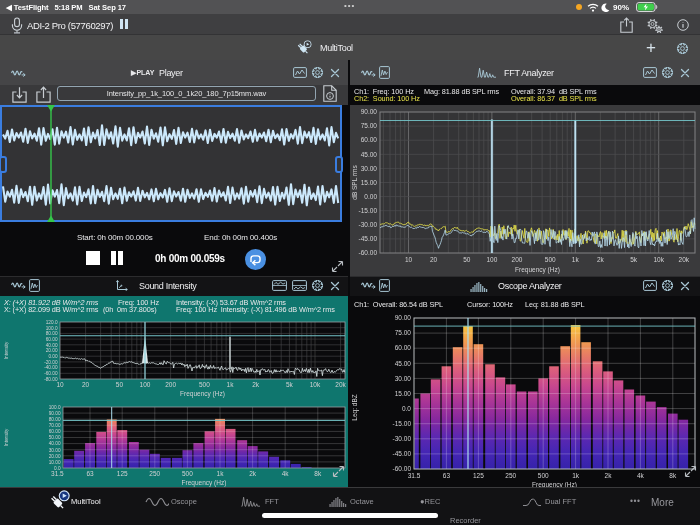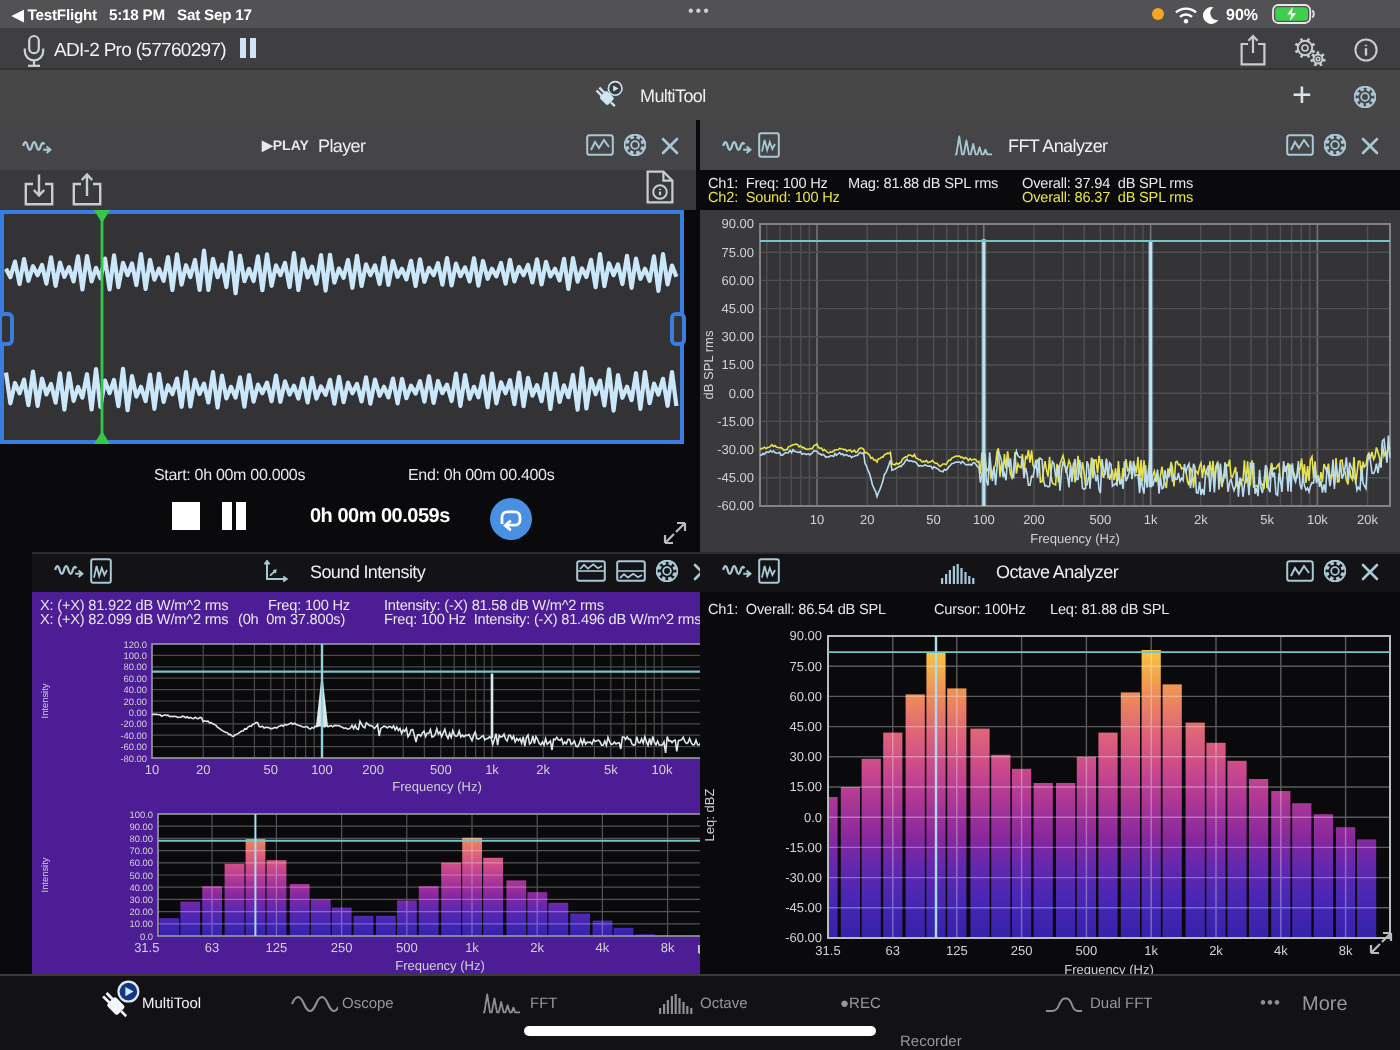--- a/index.html
+++ b/index.html
@@ -143,20 +143,21 @@
           <path d="M4.5 6 L0.9 6 L0.9 16.1 L14.1 16.1 L14.1 6 L10.5 6" fill="none" stroke="#c8cdd2" stroke-width="1.2"></path>
           <path d="M7.5 1.2 L7.5 11.6 M4.9 9 L7.5 11.8 L10.1 9" fill="none" stroke="#c8cdd2" stroke-width="1.2"></path>
         </svg>
       </div>
 <div class="abs icy" style="left:36px;top:26px;">
         <svg width="15" height="17" viewBox="0 0 15 17" style="">
           <path d="M4.5 6 L0.9 6 L0.9 16.1 L14.1 16.1 L14.1 6 L10.5 6" fill="none" stroke="#c8cdd2" stroke-width="1.2"></path>
           <path d="M7.5 12 L7.5 1.4 M4.9 4 L7.5 1.2 L10.1 4" fill="none" stroke="#c8cdd2" stroke-width="1.2"></path>
         </svg>
       </div>
+<div class="abs" style="left:57px;top:26px;width:259px;height:15px;border:1px solid #93a5b1;border-radius:3px;font-size:7.5px;color:#e4e4e6;text-align:center;line-height:14px;letter-spacing:-0.1px;">Intensity_pp_1k_100_0_1k20_180_7p15mm.wav</div>
 <div class="abs icy" style="left:323px;top:25px;">
         <svg width="14" height="17" viewBox="0 0 14 17" style="">
           <path d="M0.8 0.8 L8.7 0.8 L13.2 5.3 L13.2 16.2 L0.8 16.2 Z" fill="none" stroke="#c8cdd2" stroke-width="1.1"></path>
           <path d="M8.7 0.8 L8.7 5.3 L13.2 5.3" fill="none" stroke="#c8cdd2" stroke-width="1.1"></path>
           <circle cx="7.0" cy="11" r="3.4" fill="none" stroke="#c8cdd2" stroke-width="1"></circle>
           <line x1="7.0" y1="9.4" x2="7.0" y2="10.0" stroke="#c8cdd2" stroke-width="1.1"></line>
           <line x1="7.0" y1="10.8" x2="7.0" y2="12.6" stroke="#c8cdd2" stroke-width="1.1"></line>
         </svg>
       </div>
 <div class="abs" style="left:0;top:45px;width:342px;height:117px;background:#333335;border:2.5px solid #3a7de0;"></div>
@@ -267,21 +268,21 @@
         <text x="6.5" y="77.5" text-anchor="middle" class="al" transform="rotate(-90 6.5 77.5)">dB SPL rms</text>
         <polyline points="30.0,119.8 30.8,119.2 31.5,119.1 32.2,118.6 33.0,119.3 33.8,118.8 34.5,118.6 35.2,118.2 36.0,117.3 36.8,118.2 37.5,117.8 38.2,118.5 39.0,118.8 39.8,119.0 40.5,118.7 41.2,119.3 42.0,120.2 42.8,119.8 43.5,119.8 44.2,118.4 45.0,118.1 45.8,117.7 46.5,117.4 47.2,117.3 48.0,117.0 48.8,117.3 49.5,118.4 50.2,117.9 51.0,118.8 51.8,118.7 52.5,119.3 53.2,119.6 54.0,119.7 54.8,119.4 55.5,119.3 56.2,119.2 57.0,117.8 57.8,117.5 58.5,117.0 59.2,118.8 60.0,119.1 60.8,119.0 61.5,120.3 62.2,119.8 63.0,120.5 63.8,121.2 64.5,121.4 65.2,120.9 66.0,121.1 66.8,120.5 67.5,120.0 68.2,119.9 69.0,119.9 69.8,119.2 70.5,119.4 71.2,119.5 72.0,119.8 72.8,119.8 73.5,120.6 74.2,120.2 75.0,120.0 75.8,121.0 76.5,120.6 77.2,120.2 78.0,121.2 78.8,120.7 79.5,119.4 80.2,119.0 81.0,119.0 81.8,119.6 82.5,121.5 83.2,121.2 84.0,121.8 84.8,122.6 85.5,124.2 86.2,123.8 87.0,125.1 87.8,124.9 88.5,126.0 89.2,124.4 90.0,124.3 90.8,123.5 91.5,123.6 92.2,122.4 93.0,122.0 93.8,121.6 94.5,121.8 95.2,121.2 96.0,127.0 96.8,127.2 97.5,127.4 98.2,126.5 99.0,127.1 99.8,126.5 100.5,126.2 101.2,124.6 102.0,124.0 102.8,123.4 103.5,123.5 104.2,122.5 105.0,122.5 105.8,122.9 106.5,123.3 107.2,122.2 108.0,124.0 108.8,124.3 109.5,124.9 110.2,124.9 111.0,126.0 111.8,125.6 112.5,125.9 113.2,125.2 114.0,126.4 114.8,126.0 115.5,125.8 116.2,125.2 117.0,126.2 117.8,126.6 118.5,126.6 119.2,127.5 120.0,128.2 120.8,127.6 121.5,127.0 122.2,127.0 123.0,127.3 123.8,126.0 124.5,125.0 125.2,125.1 126.0,123.9 126.8,123.6 127.5,123.3 128.2,123.0 129.0,123.1 129.8,123.0 130.5,123.8 131.2,123.6 132.0,124.4 132.8,123.8 133.5,124.3 134.2,125.3 135.0,124.2 135.8,125.1 136.5,124.7 137.2,124.6 138.0,125.0 138.8,126.0 139.5,125.7 140.2,132.0 141.0,121.1 141.8,132.4 142.5,121.7 143.2,130.8 144.0,129.5 144.8,128.2 145.5,133.6 146.2,132.2 147.0,128.7 147.8,127.4 148.5,120.9 149.2,119.2 150.0,133.4 150.8,126.0 151.5,132.1 152.2,122.0 153.0,129.2 153.8,120.7 154.5,125.9 155.2,132.2 156.0,134.0 156.8,130.4 157.5,121.0 158.2,131.8 159.0,126.9 159.8,128.5 160.5,128.9 161.2,122.0 162.0,130.9 162.8,123.3 163.5,124.1 164.2,120.0 165.0,126.3 165.8,120.2 166.5,127.5 167.2,129.2 168.0,128.5 168.8,125.2 169.5,124.3 170.2,136.1 171.0,135.8 171.8,129.8 172.5,125.6 173.2,129.8 174.0,133.3 174.8,123.4 175.5,133.4 176.2,136.5 177.0,137.1 177.8,137.4 178.5,126.9 179.2,136.2 180.0,127.1 180.8,124.8 181.5,122.8 182.2,125.7 183.0,131.5 183.8,128.5 184.5,125.3 185.2,127.1 186.0,133.5 186.8,126.4 187.5,136.2 188.2,133.2 189.0,122.9 189.8,130.8 190.5,133.8 191.2,126.0 192.0,131.1 192.8,137.8 193.5,137.4 194.2,134.0 195.0,132.9 195.8,123.8 196.5,134.1 197.2,125.1 198.0,125.0 198.8,131.6 199.5,122.9 200.2,126.4 201.0,130.6 201.8,133.9 202.5,130.9 203.2,124.3 204.0,129.8 204.8,134.9 205.5,132.2 206.2,130.7 207.0,135.0 207.8,129.2 208.5,137.3 209.2,125.5 210.0,135.2 210.8,136.3 211.5,129.0 212.2,133.2 213.0,124.5 213.8,130.4 214.5,130.0 215.2,125.3 216.0,134.6 216.8,126.6 217.5,128.1 218.2,131.4 219.0,123.4 219.8,137.5 220.5,124.9 221.2,135.7 222.0,125.2 222.8,135.5 223.5,137.0 224.2,130.3 225.0,123.9 225.8,135.9 226.5,132.4 227.2,130.6 228.0,136.1 228.8,131.8 229.5,139.6 230.2,133.0 231.0,128.3 231.8,134.6 232.5,136.4 233.2,139.0 234.0,129.2 234.8,133.3 235.5,126.0 236.2,128.6 237.0,138.2 237.8,126.0 238.5,125.7 239.2,127.4 240.0,127.2 240.8,129.5 241.5,128.9 242.2,129.7 243.0,130.8 243.8,135.9 244.5,137.7 245.2,128.8 246.0,130.8 246.8,138.9 247.5,130.1 248.2,130.6 249.0,132.0 249.8,128.1 250.5,126.5 251.2,134.0 252.0,127.5 252.8,132.2 253.5,131.1 254.2,133.5 255.0,125.7 255.8,133.0 256.5,125.4 257.2,134.6 258.0,129.6 258.8,126.0 259.5,129.4 260.2,134.1 261.0,138.6 261.8,132.5 262.5,133.5 263.2,127.5 264.0,127.9 264.8,124.9 265.5,133.0 266.2,133.6 267.0,131.2 267.8,128.5 268.5,138.5 269.2,136.5 270.0,137.5 270.8,134.8 271.5,135.2 272.2,125.2 273.0,136.6 273.8,125.7 274.5,135.3 275.2,136.7 276.0,125.1 276.8,138.4 277.5,138.0 278.2,137.8 279.0,138.7 279.8,133.9 280.5,136.5 281.2,137.3 282.0,139.5 282.8,129.2 283.5,139.0 284.2,136.2 285.0,131.2 285.8,126.4 286.5,129.8 287.2,129.1 288.0,129.2 288.8,127.7 289.5,126.9 290.2,136.0 291.0,137.5 291.8,128.9 292.5,130.4 293.2,130.4 294.0,126.4 294.8,135.5 295.5,127.5 296.2,131.7 297.0,131.7 297.8,134.4 298.5,133.8 299.2,129.3 300.0,129.7 300.8,124.3 301.5,133.7 302.2,127.1 303.0,136.4 303.8,128.1 304.5,135.4 305.2,124.9 306.0,123.3 306.8,133.9 307.5,125.6 308.2,134.4 309.0,133.1 309.8,136.1 310.5,131.0 311.2,136.0 312.0,127.0 312.8,128.9 313.5,131.2 314.2,126.8 315.0,134.0 315.8,132.5 316.5,132.0 317.2,137.4 318.0,124.0 318.8,136.0 319.5,135.8 320.2,125.3 321.0,125.0 321.8,130.5 322.5,130.9 323.2,135.1 324.0,137.2 324.8,129.3 325.5,133.5 326.2,134.8 327.0,123.5 327.8,136.8 328.5,131.6 329.2,125.7 330.0,125.7 330.8,135.3 331.5,125.8 332.2,128.4 333.0,127.4 333.8,122.7 334.5,121.6 335.2,124.1 336.0,121.0 336.8,124.7 337.5,123.2 338.2,118.7 339.0,121.1 339.8,124.1 340.5,128.9 341.2,116.7 342.0,122.9 342.8,120.9 343.5,122.4 344.2,117.7 345.0,119.3" fill="none" stroke="#e8e34a" stroke-width="0.8"></polyline>
         <polyline points="30.0,122.4 30.8,122.6 31.5,121.7 32.2,122.2 33.0,121.1 33.8,121.0 34.5,121.2 35.2,120.3 36.0,121.0 36.8,120.5 37.5,121.3 38.2,121.6 39.0,121.5 39.8,121.2 40.5,122.6 41.2,122.6 42.0,121.9 42.8,121.3 43.5,121.5 44.2,121.4 45.0,120.2 45.8,121.3 46.5,119.8 47.2,120.6 48.0,120.9 48.8,121.1 49.5,121.2 50.2,120.8 51.0,122.1 51.8,121.8 52.5,121.9 53.2,122.3 54.0,121.9 54.8,122.4 55.5,122.0 56.2,121.4 57.0,120.4 57.8,120.5 58.5,120.6 59.2,121.6 60.0,122.0 60.8,122.5 61.5,122.2 62.2,122.7 63.0,123.7 63.8,123.4 64.5,123.5 65.2,122.9 66.0,122.9 66.8,123.2 67.5,121.8 68.2,122.7 69.0,122.0 69.8,121.3 70.5,122.2 71.2,121.9 72.0,122.8 72.8,122.3 73.5,122.5 74.2,123.1 75.0,122.9 75.8,123.8 76.5,123.2 77.2,123.1 78.0,122.8 78.8,122.6 79.5,121.7 80.2,121.2 81.0,121.8 81.8,121.4 82.5,126.7 83.2,127.9 84.0,130.2 84.8,131.9 85.5,134.4 86.2,137.4 87.0,139.2 87.8,140.7 88.5,143.3 89.2,141.4 90.0,139.6 90.8,137.4 91.5,135.3 92.2,132.2 93.0,131.2 93.8,129.2 94.5,127.3 95.2,125.1 96.0,130.2 96.8,129.8 97.5,129.6 98.2,129.0 99.0,128.7 99.8,128.1 100.5,128.3 101.2,127.4 102.0,126.7 102.8,125.3 103.5,124.6 104.2,125.5 105.0,125.4 105.8,125.5 106.5,125.8 107.2,125.8 108.0,126.2 108.8,127.2 109.5,128.1 110.2,127.8 111.0,128.1 111.8,127.9 112.5,127.4 113.2,127.8 114.0,128.1 114.8,128.0 115.5,128.1 116.2,129.3 117.0,128.4 117.8,128.9 118.5,129.2 119.2,129.7 120.0,130.5 120.8,130.6 121.5,130.9 122.2,129.7 123.0,130.0 123.8,129.3 124.5,128.3 125.2,127.6 126.0,126.7 126.8,126.6 127.5,126.3 128.2,126.0 129.0,126.1 129.8,125.9 130.5,126.7 131.2,125.7 132.0,126.4 132.8,127.4 133.5,127.4 134.2,127.3 135.0,127.2 135.8,127.6 136.5,126.5 137.2,126.3 138.0,127.3 138.8,128.3 139.5,129.0 140.2,136.3 141.0,132.0 141.8,133.4 142.5,123.3 143.2,135.2 144.0,137.7 144.8,121.1 145.5,128.7 146.2,135.5 147.0,128.4 147.8,137.6 148.5,128.7 149.2,120.7 150.0,122.7 150.8,125.7 151.5,133.5 152.2,131.6 153.0,135.1 153.8,124.3 154.5,128.6 155.2,124.2 156.0,132.2 156.8,134.1 157.5,123.6 158.2,120.5 159.0,122.9 159.8,123.7 160.5,123.5 161.2,124.9 162.0,134.1 162.8,128.9 163.5,131.8 164.2,137.6 165.0,137.6 165.8,133.1 166.5,133.5 167.2,129.5 168.0,124.8 168.8,133.9 169.5,125.2 170.2,124.2 171.0,124.8 171.8,135.4 172.5,138.0 173.2,137.8 174.0,138.4 174.8,138.2 175.5,130.7 176.2,125.8 177.0,126.9 177.8,133.3 178.5,130.2 179.2,127.6 180.0,140.4 180.8,130.1 181.5,125.6 182.2,127.9 183.0,128.5 183.8,133.4 184.5,138.7 185.2,127.8 186.0,136.0 186.8,127.6 187.5,124.5 188.2,134.8 189.0,134.7 189.8,125.0 190.5,128.9 191.2,138.9 192.0,139.6 192.8,139.2 193.5,125.7 194.2,127.5 195.0,139.3 195.8,127.1 196.5,124.4 197.2,130.2 198.0,135.6 198.8,132.1 199.5,139.6 200.2,141.6 201.0,124.5 201.8,130.3 202.5,132.5 203.2,125.2 204.0,134.1 204.8,126.3 205.5,127.1 206.2,138.1 207.0,137.4 207.8,136.7 208.5,137.6 209.2,131.4 210.0,137.3 210.8,134.4 211.5,139.5 212.2,125.6 213.0,135.6 213.8,133.7 214.5,131.5 215.2,125.7 216.0,134.4 216.8,125.5 217.5,132.9 218.2,132.4 219.0,132.5 219.8,141.6 220.5,134.0 221.2,138.6 222.0,141.8 222.8,127.6 223.5,138.8 224.2,133.4 225.0,128.9 225.8,133.8 226.5,137.9 227.2,134.5 228.0,133.8 228.8,129.8 229.5,141.9 230.2,133.8 231.0,139.3 231.8,138.8 232.5,130.0 233.2,134.7 234.0,133.7 234.8,130.2 235.5,127.5 236.2,135.9 237.0,132.8 237.8,134.7 238.5,134.6 239.2,131.4 240.0,135.7 240.8,134.2 241.5,135.2 242.2,127.0 243.0,131.3 243.8,128.1 244.5,126.9 245.2,139.1 246.0,133.8 246.8,126.9 247.5,128.8 248.2,141.3 249.0,141.6 249.8,135.9 250.5,142.5 251.2,139.5 252.0,142.5 252.8,131.8 253.5,129.8 254.2,127.7 255.0,141.0 255.8,131.0 256.5,132.0 257.2,141.2 258.0,128.0 258.8,126.5 259.5,139.8 260.2,126.8 261.0,136.7 261.8,135.1 262.5,126.1 263.2,128.9 264.0,140.9 264.8,136.1 265.5,134.6 266.2,137.7 267.0,140.3 267.8,138.1 268.5,130.9 269.2,143.4 270.0,133.9 270.8,135.9 271.5,143.4 272.2,137.8 273.0,132.6 273.8,134.6 274.5,142.6 275.2,126.2 276.0,129.7 276.8,126.4 277.5,141.9 278.2,139.0 279.0,143.1 279.8,129.9 280.5,138.9 281.2,141.5 282.0,136.2 282.8,127.5 283.5,129.1 284.2,139.2 285.0,141.1 285.8,127.4 286.5,133.6 287.2,131.3 288.0,142.2 288.8,142.7 289.5,131.5 290.2,134.8 291.0,141.0 291.8,125.5 292.5,131.0 293.2,127.9 294.0,140.7 294.8,126.9 295.5,141.0 296.2,126.7 297.0,134.0 297.8,136.0 298.5,132.2 299.2,125.5 300.0,137.2 300.8,139.7 301.5,132.6 302.2,137.7 303.0,140.0 303.8,139.0 304.5,141.0 305.2,138.2 306.0,136.3 306.8,136.4 307.5,128.2 308.2,136.6 309.0,132.8 309.8,138.5 310.5,135.5 311.2,141.3 312.0,137.2 312.8,141.3 313.5,128.5 314.2,131.7 315.0,138.1 315.8,133.0 316.5,124.8 317.2,139.5 318.0,126.8 318.8,133.7 319.5,132.5 320.2,126.4 321.0,134.3 321.8,132.2 322.5,129.0 323.2,123.7 324.0,135.1 324.8,126.3 325.5,128.5 326.2,129.8 327.0,133.9 327.8,134.9 328.5,140.1 329.2,138.7 330.0,139.8 330.8,127.8 331.5,136.4 332.2,138.0 333.0,139.4 333.8,125.9 334.5,122.1 335.2,125.2 336.0,131.6 336.8,131.8 337.5,130.3 338.2,126.8 339.0,131.6 339.8,125.9 340.5,128.5 341.2,115.5 342.0,114.6 342.8,121.6 343.5,126.4 344.2,112.8 345.0,123.9" fill="none" stroke="#b9dcee" stroke-width="0.8"></polyline>
         <line x1="141.9" y1="148.0" x2="141.9" y2="14.6" stroke="#9fccdf" stroke-width="2.6" stroke-opacity="0.45"></line>
         <line x1="141.9" y1="148.0" x2="141.9" y2="14.6" stroke="#bfe0f0" stroke-width="1.5"></line>
         <line x1="225.3" y1="138.6" x2="225.3" y2="15.1" stroke="#9fccdf" stroke-width="2.6" stroke-opacity="0.45"></line>
         <line x1="225.3" y1="138.6" x2="225.3" y2="15.1" stroke="#bfe0f0" stroke-width="1.5"></line>
         <line x1="30" y1="15.5" x2="345" y2="15.5" stroke="#74c4c8" stroke-width="0.9"></line>
       </svg>
 </div>
-<div class="abs" style="left:16px;top:276px;width:348px;height:211px;background:#4c1d95;">
+<div class="abs" style="left:0;top:276px;width:348px;height:211px;background:#0f766e;">
 <div class="hdrdark" style="top:0;"></div>
 <div class="abs icy" style="left:11px;top:4px;">
         <svg width="15" height="10" viewBox="0 0 15 10" style="">
           <path d="M0.6 5 Q1.7 1.2 2.8 5 Q3.9 8.8 5.0 5 Q6.1 1.2 7.2 5 Q8.3 8.8 9.4 5 Q10.2 2.4 11.2 4.2" fill="none" stroke="#a9c8d6" stroke-width="1.15"></path>
           <path d="M10.6 6.9 L14.0 6.9 M12.3 5.3 L14.2 6.9 L12.3 8.5" fill="none" stroke="#a9c8d6" stroke-width="1.0"></path>
         </svg>
       </div>
 <div class="abs icy" style="left:29px;top:3px;">
         <svg width="11" height="13" viewBox="0 0 11 13" style="">
           <rect x="0.6" y="0.6" width="9.8" height="11.8" rx="1" fill="none" stroke="#a9c8d6" stroke-width="1"></rect>
@@ -316,23 +317,23 @@
         <svg width="11" height="11" viewBox="0 0 11 11" style="">
           <path d="M3.87 0.59A5.17 5.17 0 0 1 7.13 0.59L6.65 1.94A3.74 3.74 0 0 1 7.44 2.30L7.82 0.88A5.17 5.17 0 0 1 10.12 3.18L8.83 3.80A3.74 3.74 0 0 1 9.13 4.61L10.41 3.87A5.17 5.17 0 0 1 10.41 7.13L9.06 6.65A3.74 3.74 0 0 1 8.70 7.44L10.12 7.82A5.17 5.17 0 0 1 7.82 10.12L7.20 8.83A3.74 3.74 0 0 1 6.39 9.13L7.13 10.41A5.17 5.17 0 0 1 3.87 10.41L4.35 9.06A3.74 3.74 0 0 1 3.56 8.70L3.18 10.12A5.17 5.17 0 0 1 0.88 7.82L2.17 7.20A3.74 3.74 0 0 1 1.87 6.39L0.59 7.13A5.17 5.17 0 0 1 0.59 3.87L1.94 4.35A3.74 3.74 0 0 1 2.30 3.56L0.88 3.18A5.17 5.17 0 0 1 3.18 0.88L3.80 2.17A3.74 3.74 0 0 1 4.61 1.87Z" fill="none" stroke="#a9c8d6" stroke-width="1.0" stroke-linejoin="round"></path>
           <circle cx="5.5" cy="5.5" r="1.9249999999999998" fill="none" stroke="#a9c8d6" stroke-width="0.9"></circle>
         </svg>
       </div>
 <div class="abs icy" style="left:330px;top:4.5px;">
         <svg width="10" height="10" viewBox="0 0 10 10" style="">
           <path d="M1.5 1.5 L8.5 8.5 M8.5 1.5 L1.5 8.5" stroke="#a9c8d6" stroke-width="1.3" stroke-linecap="round"></path>
         </svg>
       </div>
-<div class="abs info" style="left:4px;top:21.5px;">X: (+X) 81.922 dB W/m^2 rms</div>
+<div class="abs info" style="left:4px;top:21.5px;font-style:italic;">X: (+X) 81.922 dB W/m^2 rms</div>
 <div class="abs info" style="left:118px;top:21.5px;">Freq: 100 Hz</div>
-<div class="abs info" style="left:176px;top:21.5px;">Intensity: (-X) 81.58 dB W/m^2 rms</div>
+<div class="abs info" style="left:176px;top:21.5px;">Intensity: (-X) 53.67 dB W/m^2 rms</div>
 <div class="abs info" style="left:4px;top:28.5px;">X: (+X) 82.099 dB W/m^2 rms</div>
 <div class="abs info" style="left:103px;top:28.5px;">(0h  0m 37.800s)</div>
 <div class="abs info" style="left:176px;top:28.5px;">Freq: 100 Hz  Intensity: (-X) 81.496 dB W/m^2 rms</div>
 <svg width="348" height="85" viewBox="0 0 348 85" style="position:absolute;left:0;top:39px">
         <rect x="60" y="7" width="285" height="57" fill="#0a0a0c"></rect>
         <path d="M85.6 7V64 M100.6 7V64 M111.2 7V64 M119.4 7V64 M126.1 7V64 M131.8 7V64 M136.8 7V64 M141.1 7V64 M145.0 7V64 M170.6 7V64 M185.6 7V64 M196.2 7V64 M204.4 7V64 M211.1 7V64 M216.8 7V64 M221.8 7V64 M226.1 7V64 M230.0 7V64 M255.6 7V64 M270.6 7V64 M281.2 7V64 M289.4 7V64 M296.1 7V64 M301.8 7V64 M306.8 7V64 M311.1 7V64 M315.0 7V64 M340.6 7V64 M60 12.7H345 M60 18.4H345 M60 24.1H345 M60 29.8H345 M60 35.5H345 M60 41.2H345 M60 46.9H345 M60 52.6H345 M60 58.3H345" stroke="#4a4a4c" stroke-width="0.6" fill="none"></path>
         <rect x="60" y="7" width="285" height="57" fill="none" stroke="#9a9ea2" stroke-width="0.8"></rect>
         <text x="57.5" y="8.8" text-anchor="end" class="al2">120.0</text>
         <text x="57.5" y="14.5" text-anchor="end" class="al2">100.0</text>
         <text x="57.5" y="20.2" text-anchor="end" class="al2">80.00</text>
@@ -455,21 +456,21 @@
           <rect x="2.5" y="7" width="1.1" height="5" fill="#a9c8d6"></rect>
           <rect x="4.4" y="5" width="1.1" height="7" fill="#a9c8d6"></rect>
           <rect x="6.4" y="3" width="1.1" height="9" fill="#a9c8d6"></rect>
           <rect x="8.3" y="2" width="1.1" height="10" fill="#a9c8d6"></rect>
           <rect x="10.2" y="4" width="1.1" height="8" fill="#a9c8d6"></rect>
           <rect x="12.2" y="6" width="1.1" height="6" fill="#a9c8d6"></rect>
           <rect x="14.1" y="8" width="1.1" height="4" fill="#a9c8d6"></rect>
           <rect x="16.1" y="9" width="1.1" height="3" fill="#a9c8d6"></rect>
         </svg>
       </div>
-<div class="abs title" style="left:148px;top:5px;">Octave Analyzer</div>
+<div class="abs title" style="left:148px;top:5px;">Oscope Analyzer</div>
 <div class="abs icy" style="left:293px;top:4px;">
         <svg width="14" height="11" viewBox="0 0 14 11" style="">
           <rect x="0.6" y="0.6" width="12.8" height="9.8" rx="1.2" fill="none" stroke="#a9c8d6" stroke-width="1"></rect>
           <polyline points="2.5,8 4.5,4 6.5,7 9,3 11.5,6.5" fill="none" stroke="#a9c8d6" stroke-width="1"></polyline>
         </svg>
       </div>
 <div class="abs icy" style="left:312px;top:4px;">
         <svg width="11" height="11" viewBox="0 0 11 11" style="">
           <path d="M3.87 0.59A5.17 5.17 0 0 1 7.13 0.59L6.65 1.94A3.74 3.74 0 0 1 7.44 2.30L7.82 0.88A5.17 5.17 0 0 1 10.12 3.18L8.83 3.80A3.74 3.74 0 0 1 9.13 4.61L10.41 3.87A5.17 5.17 0 0 1 10.41 7.13L9.06 6.65A3.74 3.74 0 0 1 8.70 7.44L10.12 7.82A5.17 5.17 0 0 1 7.82 10.12L7.20 8.83A3.74 3.74 0 0 1 6.39 9.13L7.13 10.41A5.17 5.17 0 0 1 3.87 10.41L4.35 9.06A3.74 3.74 0 0 1 3.56 8.70L3.18 10.12A5.17 5.17 0 0 1 0.88 7.82L2.17 7.20A3.74 3.74 0 0 1 1.87 6.39L0.59 7.13A5.17 5.17 0 0 1 0.59 3.87L1.94 4.35A3.74 3.74 0 0 1 2.30 3.56L0.88 3.18A5.17 5.17 0 0 1 3.18 0.88L3.80 2.17A3.74 3.74 0 0 1 4.61 1.87Z" fill="none" stroke="#a9c8d6" stroke-width="1.0" stroke-linejoin="round"></path>
           <circle cx="5.5" cy="5.5" r="1.9249999999999998" fill="none" stroke="#a9c8d6" stroke-width="0.9"></circle>

